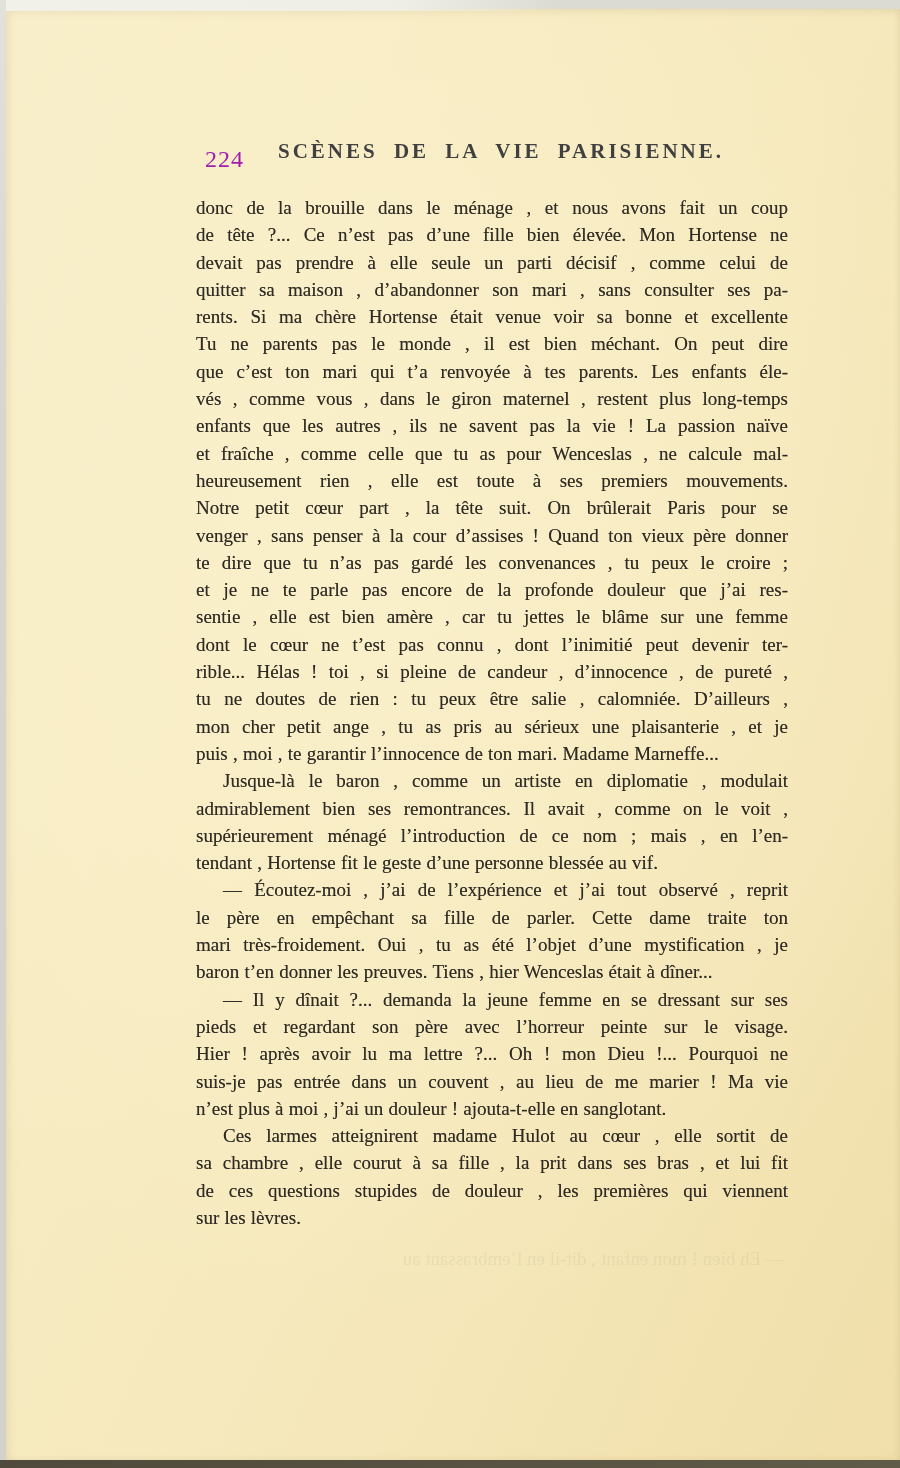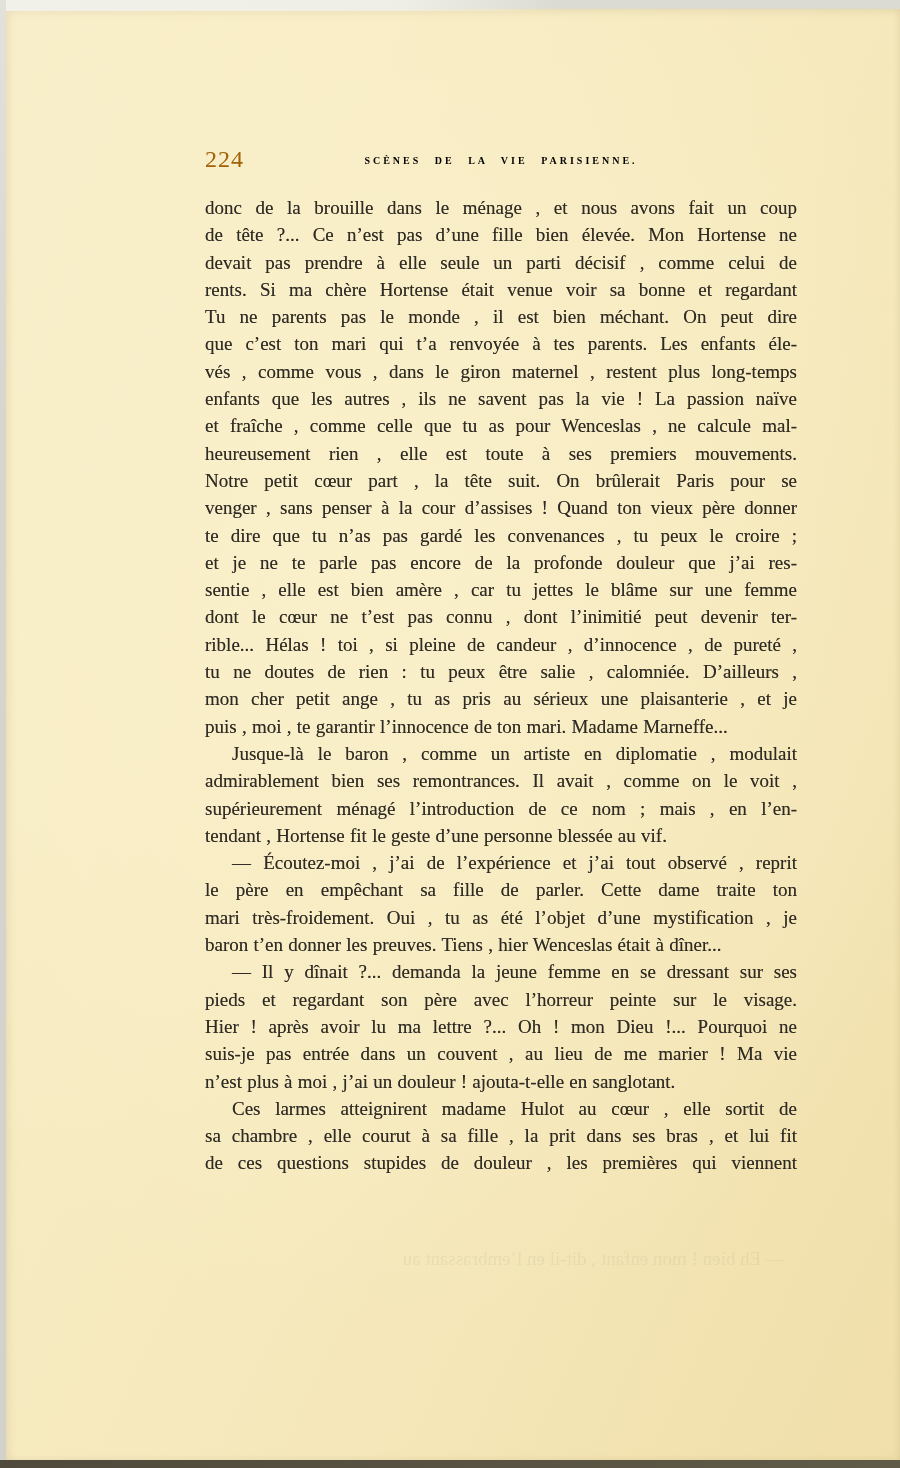--- a/index.html
+++ b/index.html
@@ -17,29 +17,29 @@
     background:linear-gradient(to right,#4f4a3b 0%,#575141 45%,#605a49 100%);z-index:3;}
   
   .paper{position:absolute;left:6px;top:9px;right:0;bottom:7px;
     background:
       radial-gradient(ellipse 120% 90% at 42% 38%, rgba(252,244,210,0.55) 0%, rgba(252,244,210,0) 60%),
       linear-gradient(115deg,#f8eec9 0%,#f6e9bd 55%,#f0dfaa 100%);
     box-shadow:inset 3px 3px 8px rgba(120,100,50,0.10), inset -2px -2px 6px rgba(120,100,50,0.08);
   }
   .pagenum{
     position:absolute;left:205px;top:146px;
-    font-size:24px;color:#a16207;letter-spacing:1px;z-index:5;
+    font-size:24px;color:#a21caf;letter-spacing:1px;z-index:5;
   }
   .runhead{
-    position:absolute;left:205px;top:155px;width:592px;
-    text-align:center;font-size:10px;font-weight:bold;color:#000000;
+    position:absolute;left:205px;top:139px;width:592px;
+    text-align:center;font-size:21px;font-weight:bold;color:#404040;
     letter-spacing:3px;word-spacing:8px;z-index:5;
   }
   .textblock{
-    position:absolute;left:205px;top:194px;width:592px;z-index:5;
+    position:absolute;left:196px;top:194px;width:592px;z-index:5;
     font-size:19px;color:#2f2b24;
     text-shadow:0 0 0.5px rgba(47,43,36,0.55);
   }
   .line{
     display:block;height:27.3px;line-height:27.3px;overflow:hidden;
     text-align:justify;text-align-last:justify;word-spacing:0.5px;
   }
   .line.end{text-align-last:left;}
   .line.indent{text-indent:27px;font-family:Liberation Serif, serif;}
   
@@ -61,21 +61,22 @@
 
 <div class="pagenum">224</div>
 <div class="runhead">SCÈNES DE LA VIE PARISIENNE.</div>
 
 <div class="textblock">
 
   <div>
     <span class="line">donc de la brouille dans le ménage , et nous avons fait un coup</span>
     <span class="line">de tête ?... Ce n’est pas d’une fille bien élevée. Mon Hortense ne</span>
     <span class="line">devait pas prendre à elle seule un parti décisif , comme celui de</span>
-    <span class="line">rents. Si ma chère Hortense était venue voir sa bonne et regardant</span>
+    <span class="line">quitter sa maison , d’abandonner son mari , sans consulter ses pa-</span>
+    <span class="line">rents. Si ma chère Hortense était venue voir sa bonne et excellente</span>
     <span class="line">Tu ne parents pas le monde , il est bien méchant. On peut dire</span>
     <span class="line">que c’est ton mari qui t’a renvoyée à tes parents. Les enfants éle-</span>
     <span class="line">vés , comme vous , dans le giron maternel , restent plus long-temps</span>
     <span class="line">enfants que les autres , ils ne savent pas la vie ! La passion naïve</span>
     <span class="line">et fraîche , comme celle que tu as pour Wenceslas , ne calcule mal-</span>
     <span class="line">heureusement rien , elle est toute à ses premiers mouvements.</span>
     <span class="line">Notre petit cœur part , la tête suit. On brûlerait Paris pour se</span>
     <span class="line">venger , sans penser à la cour d’assises ! Quand ton vieux père donner</span>
     <span class="line">te dire que tu n’as pas gardé les convenances , tu peux le croire ;</span>
     <span class="line">et je ne te parle pas encore de la profonde douleur que j’ai res-</span>
@@ -106,19 +107,20 @@
     <span class="line">pieds et regardant son père avec l’horreur peinte sur le visage.</span>
     <span class="line">Hier ! après avoir lu ma lettre ?... Oh ! mon Dieu !... Pourquoi ne</span>
     <span class="line">suis-je pas entrée dans un couvent , au lieu de me marier ! Ma vie</span>
     <span class="line end">n’est plus à moi , j’ai un douleur ! ajouta-t-elle en sanglotant.</span>
   </div>
 
   <div>
     <span class="line indent">Ces larmes atteignirent madame Hulot au cœur , elle sortit de</span>
     <span class="line">sa chambre , elle courut à sa fille , la prit dans ses bras , et lui fit</span>
     <span class="line">de ces questions stupides de douleur , les premières qui viennent</span>
+    <span class="line end">sur les lèvres.</span>
   </div>
 
 </div>
 
 <div class="ghost">
   <span class="g2">— Eh bien ! mon enfant , dit-il en l’embrassant au</span>
 </div>
 
 </body></html>

